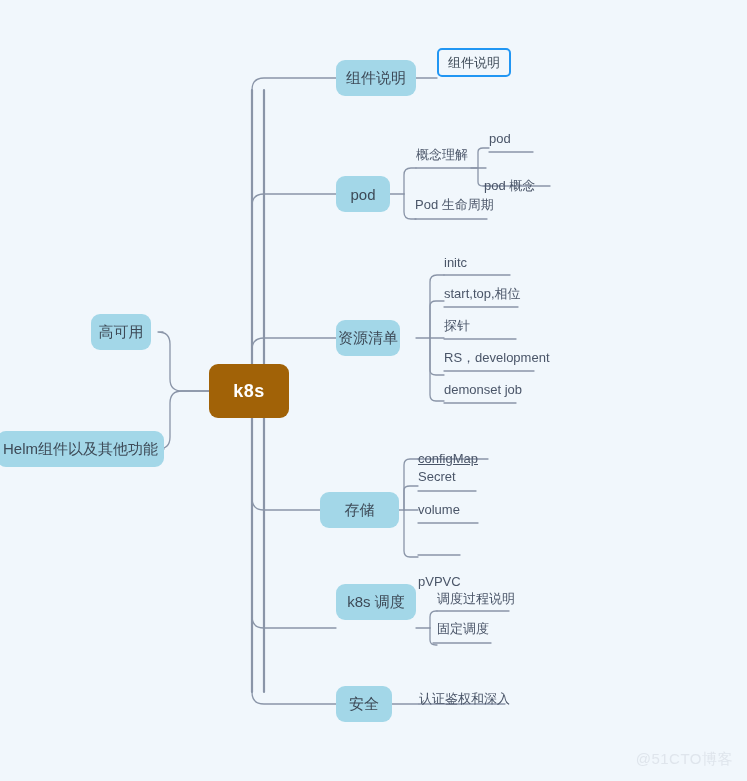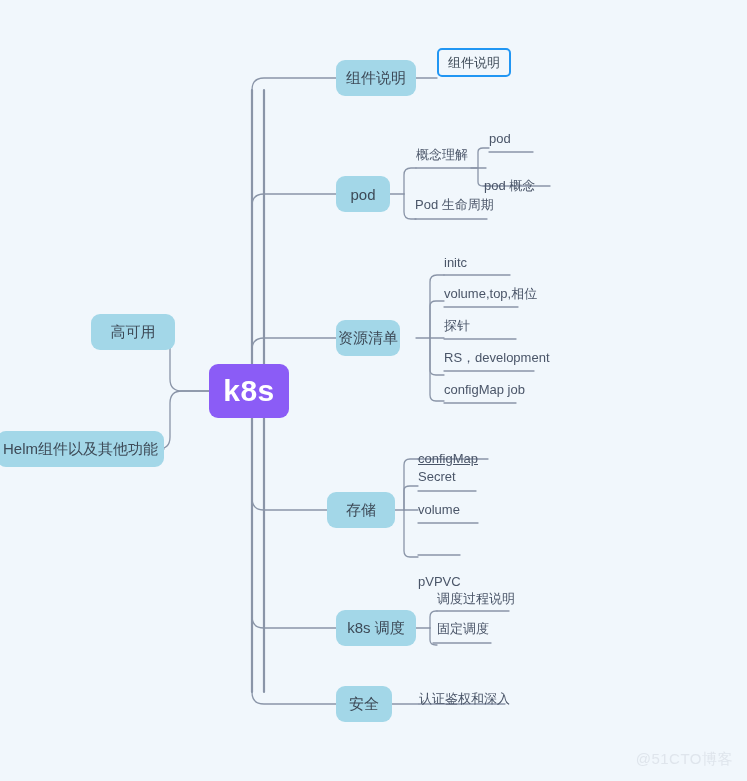--- a/index.html
+++ b/index.html
@@ -38,23 +38,23 @@
     position: absolute;
     box-sizing: border-box;
     display: flex;
     align-items: center;
     justify-content: center;
     white-space: nowrap;
     border-radius: 8px;
   }
 
   .node.root {
-    background: #8b5cf6;
+    background: #a16207;
     color: #ffffff;
-    font-size: 30px;
+    font-size: 18px;
     font-weight: bold;
     border-radius: 9px;
     letter-spacing: .5px;
   }
 
   .node.branch {
     background: #a3d7e8;
     color: #3d4a57;
     font-size: 15px;
     border-radius: 9px;
@@ -142,35 +142,35 @@
       <path d="M 433 643 L 491 643" fill="none" stroke="#8a95a8" stroke-width="1.3" stroke-linecap="round" stroke-linejoin="round"></path>
       <path d="M 392 704 L 419 704" fill="none" stroke="#8a95a8" stroke-width="1.3" stroke-linecap="round" stroke-linejoin="round"></path>
       <path d="M 419 704 L 505 704" fill="none" stroke="#8a95a8" stroke-width="1.3" stroke-linecap="round" stroke-linejoin="round"></path>
     </svg>
 
   <div id="nodes">
       <div class="node root" style="left: 209px; top: 364px; width: 80px; height: 54px;">k8s</div>
       <div class="node branch" style="left: 336px; top: 60px; width: 80px; height: 36px;">组件说明</div>
       <div class="node branch" style="left: 336px; top: 176px; width: 54px; height: 36px;">pod</div>
       <div class="node branch" style="left: 336px; top: 320px; width: 64px; height: 36px;">资源清单</div>
-      <div class="node branch" style="left: 327px; top: 492px; width: 68px; height: 36px;">存储</div>
-      <div class="node branch" style="left: 336px; top: 610px; width: 80px; height: 36px;">k8s 调度</div>
+      <div class="node branch" style="left: 320px; top: 492px; width: 79px; height: 36px;">存储</div>
+      <div class="node branch" style="left: 336px; top: 584px; width: 80px; height: 36px;">k8s 调度</div>
       <div class="node branch" style="left: 336px; top: 686px; width: 56px; height: 36px;">安全</div>
-      <div class="node branch" style="left: 91px; top: 314px; width: 84px; height: 36px; text-align: right;">高可用</div>
+      <div class="node branch" style="left: 91px; top: 314px; width: 60px; height: 36px; text-align: right;">高可用</div>
       <div class="node branch" style="left: -3px; top: 431px; width: 167px; height: 36px;">Helm组件以及其他功能</div>
       <div class="leaf selected" style="left: 437px; top: 48px;">组件说明</div>
       <div class="leaf" style="left: 416px; top: 148px;">概念理解</div>
       <div class="leaf" style="left: 489px; top: 132px;">pod</div>
       <div class="leaf" style="left: 484px; top: 166px; margin-top: 13px;">pod 概念</div>
       <div class="leaf" style="left: 415px; top: 198px;">Pod 生命周期</div>
       <div class="leaf" style="left: 444px; top: 256px;">initc</div>
-      <div class="leaf" style="left: 444px; top: 287px;">volume,top,相位</div>
+      <div class="leaf" style="left: 444px; top: 287px;">start,top,相位</div>
       <div class="leaf" style="left: 444px; top: 319px;">探针</div>
       <div class="leaf" style="left: 444px; top: 351px;">RS，development</div>
-      <div class="leaf" style="left: 444px; top: 383px;">configMap job</div>
+      <div class="leaf" style="left: 444px; top: 383px;">demonset job</div>
       <div class="leaf" style="left: 418px; top: 452px; text-decoration: underline;">configMap</div>
       <div class="leaf" style="left: 418px; top: 470px;">Secret</div>
       <div class="leaf" style="left: 418px; top: 503px;">volume</div>
       <div class="leaf" style="left: 418px; top: 535px; margin-top: 40px;">pVPVC</div>
       <div class="leaf" style="left: 437px; top: 592px;">调度过程说明</div>
       <div class="leaf" style="left: 437px; top: 622px;">固定调度</div>
       <div class="leaf" style="left: 419px; top: 692px;">认证鉴权和深入</div>
     </div>
 
   <div class="watermark">@51CTO博客</div>

